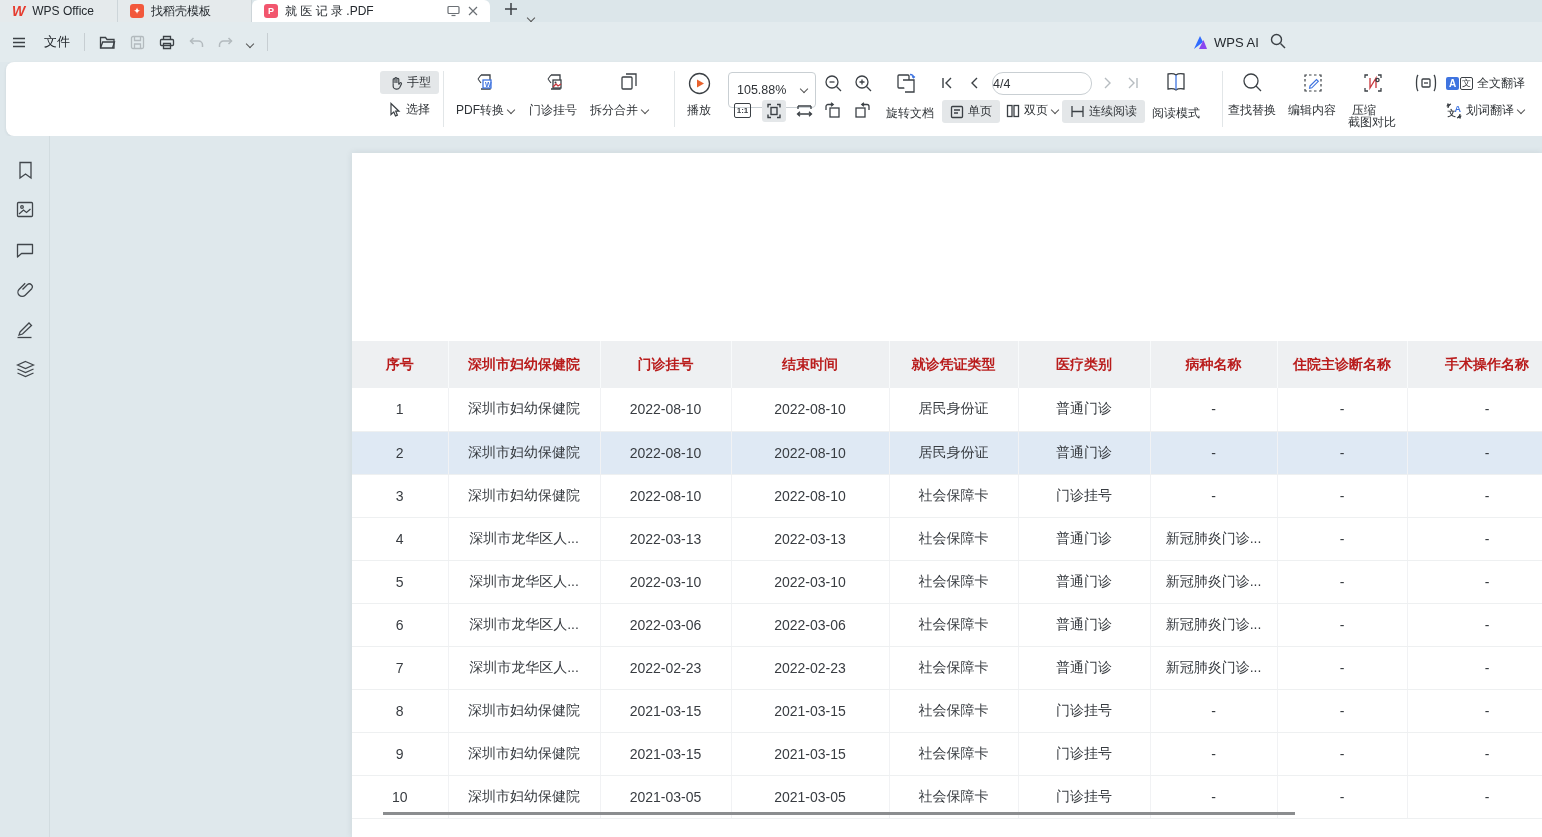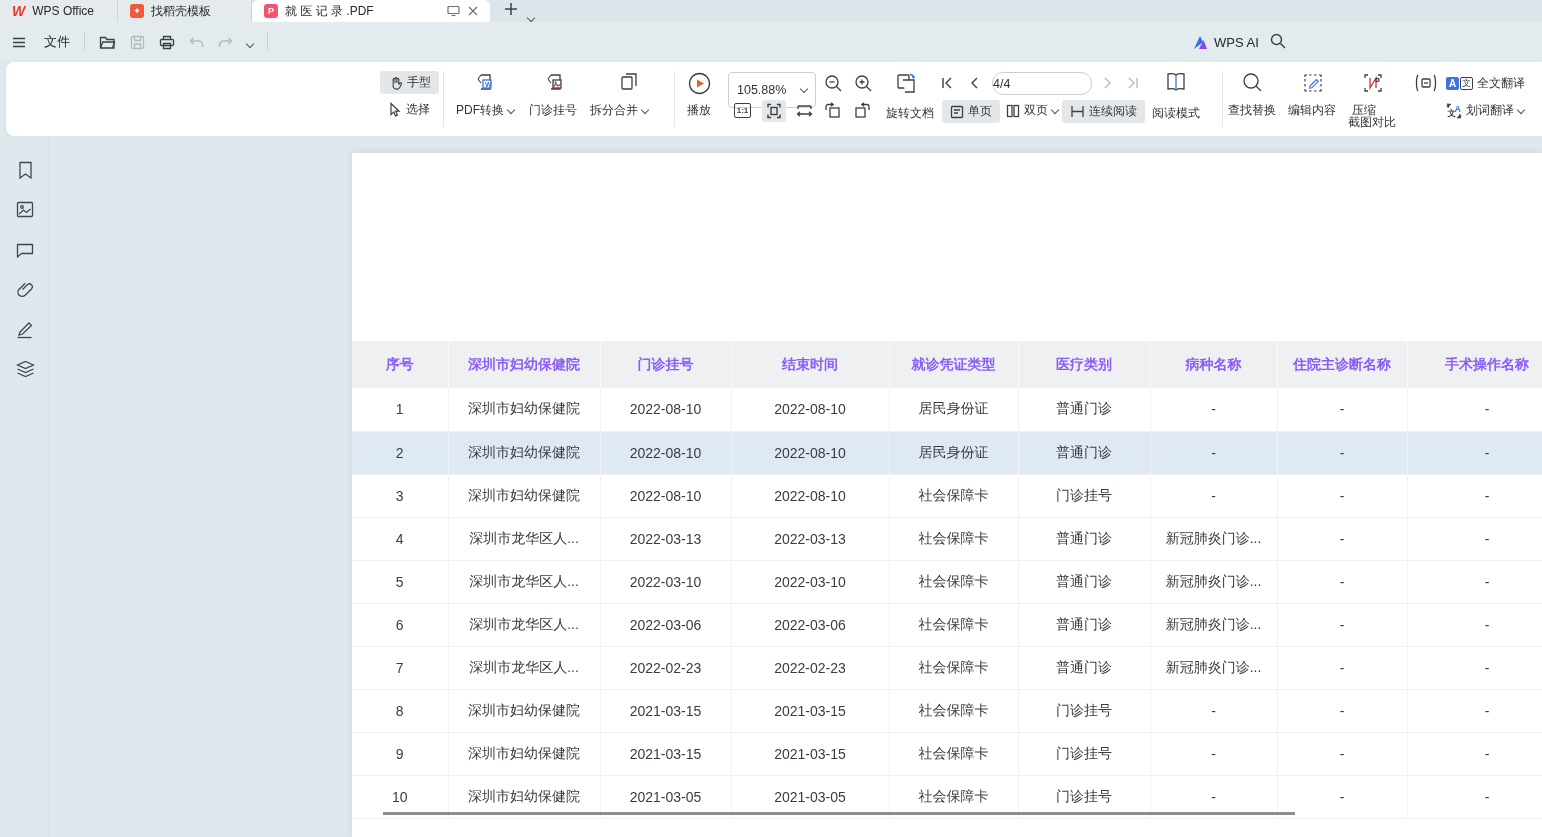--- a/index.html
+++ b/index.html
@@ -60,21 +60,21 @@
   .main { position:absolute; top:136px; left:0; right:0; bottom:0; background:#dfe8ec; }
   .side { position:absolute; left:0; top:0; bottom:0; width:50px; border-right:1px solid #d2dce0; }
   .side-ico { position:absolute; left:14px; width:22px; height:22px; display:flex;
     align-items:center; justify-content:center; }
   .page { position:absolute; left:352px; top:17px; right:0; bottom:0; background:#fff;
     box-shadow:0 0 7px rgba(30,50,60,.10); }
 
   
   .tablewrap { position:absolute; left:0; top:188px; width:1215px; }
   table { border-collapse:collapse; table-layout:fixed; width:1215px; }
-  th { height:47px; background:#eef0f2; font-size:14px; font-weight:700; color:#8b5cf6;
+  th { height:47px; background:#eef0f2; font-size:14px; font-weight:700; color:#b91c1c;
     text-align:center; border-right:1px solid #f8fafb; }
   td { height:43px; font-size:14px; color:#383c41; text-align:center;
     border-right:1px solid #f1f2f4; border-bottom:1px solid #eef0f1; background:#fff; }
   tr.highlight td { background:#dfe9f4; }
   .hscroll { position:absolute; left:31px; top:659px; width:912px; height:3px; background:#8b8d8f; }
 
   svg { display:block; }
 </style>
 </head>
 <body>

